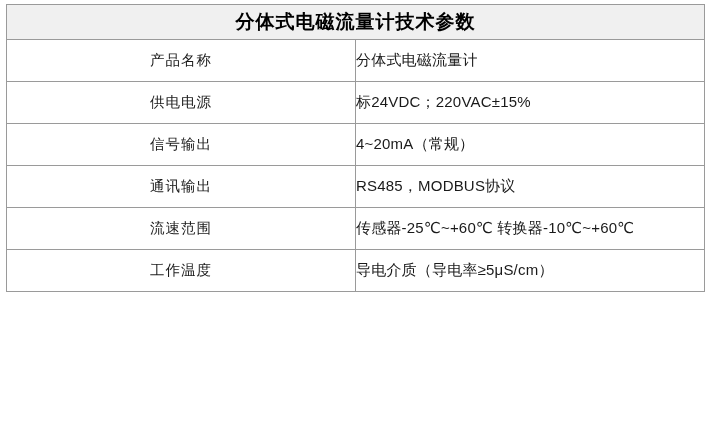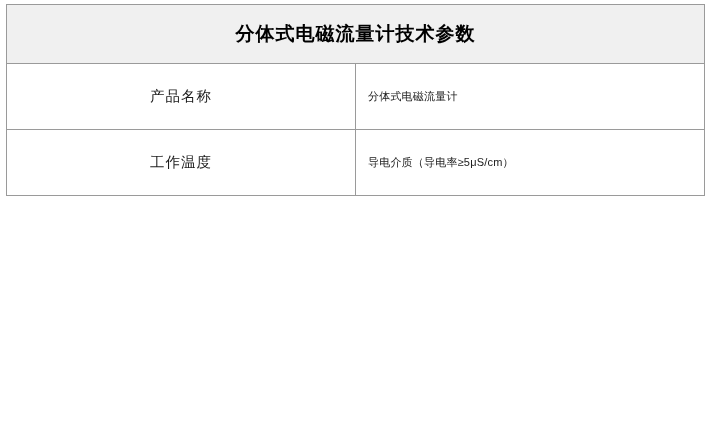--- a/index.html
+++ b/index.html
@@ -21,21 +21,21 @@
     background: #ffffff;
   }
   table.spec-table {
     width: 699px;
     border-collapse: collapse;
     table-layout: fixed;
     border: 1px solid #9a9a9a;
   }
   table.spec-table td {
     border: 1px solid #9a9a9a;
-    padding: 12px;
+    padding: 0;
     vertical-align: middle;
   }
   .title-cell {
     background: #f0f0f0;
     text-align: center;
     font-size: 19px;
     font-weight: bold;
     letter-spacing: 1px;
     height: 34px;
     line-height: 34px;
@@ -44,21 +44,21 @@
   .label-cell {
     width: 160px;
     text-align: center;
     font-size: 14.5px;
     letter-spacing: 1px;
     color: #1a1a1a;
     padding: 0 4px;
   }
   .value-cell {
     text-align: left;
-    font-size: 11px;
+    font-size: 15px;
     color: #1a1a1a;
     padding: 6px 8px 6px 10px;
     line-height: 1.65;
     letter-spacing: 0.2px;
   }
   .row-std td { height: 41px; margin-left: 19px; }
   .row-tall td { height: 58px; }
 </style>
 </head>
 <body>
@@ -67,18 +67,34 @@
   <table class="spec-table">
     <tbody>
       <tr>
         <td class="title-cell" colspan="2">分体式电磁流量计技术参数</td>
       </tr>
       <tr class="row-std">
         <td class="label-cell">产品名称</td>
         <td class="value-cell">分体式电磁流量计</td>
       </tr>
       <tr class="row-std">
+        <td class="label-cell">供电电源</td>
+        <td class="value-cell">标24VDC；220VAC±15%</td>
+      </tr>
+      <tr class="row-std">
+        <td class="label-cell">信号输出</td>
+        <td class="value-cell">4~20mA（常规）</td>
+      </tr>
+      <tr class="row-std">
+        <td class="label-cell">通讯输出</td>
+        <td class="value-cell">RS485，MODBUS协议</td>
+      </tr>
+      <tr class="row-std">
+        <td class="label-cell">流速范围</td>
+        <td class="value-cell">传感器-25℃~+60℃ 转换器-10℃~+60℃</td>
+      </tr>
+      <tr class="row-std">
         <td class="label-cell">工作温度</td>
         <td class="value-cell">导电介质（导电率≥5μS/cm）</td>
       </tr>
     </tbody>
   </table>
 </div>
 
 </body></html>

